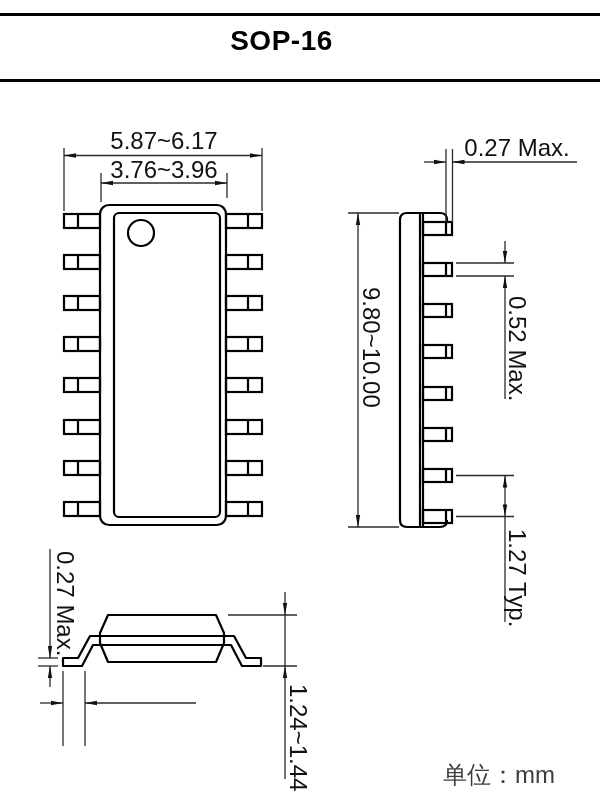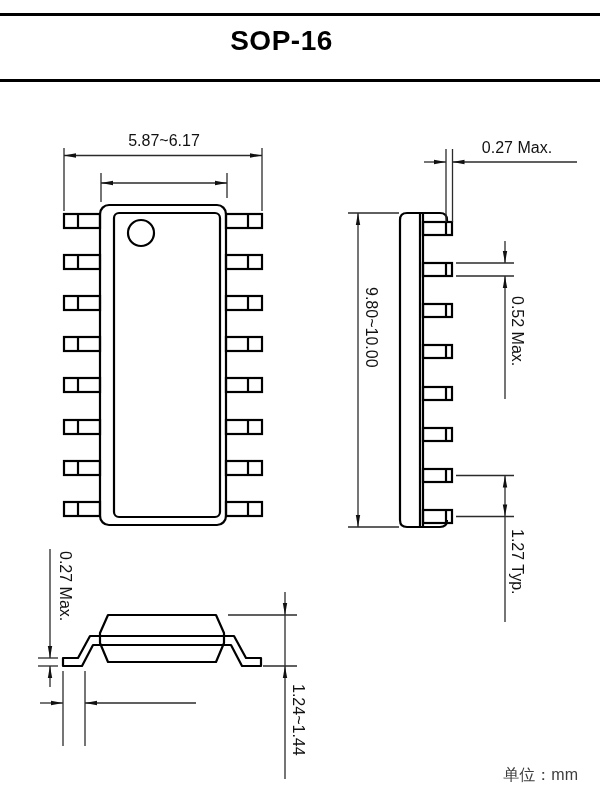--- a/index.html
+++ b/index.html
@@ -6,25 +6,25 @@
   #screen{
     position:relative;width:600px;height:810px;background:#ffffff;
     overflow:hidden;font-family:"Liberation Sans",sans-serif;
   }
   .rule{position:absolute;left:0;width:600px;height:2.5px;background:#000;}
   .title{
     position:absolute;top:25px;left:0;width:563px;text-align:center;
     font-weight:bold;font-size:28px;color:#000;letter-spacing:.5px;
   }
   .lbl{
-    position:absolute;font-size:16px;color:#111;white-space:nowrap;line-height:22px;
+    position:absolute;font-size:24px;color:#111;white-space:nowrap;line-height:22px;
   }
   .center{text-align:center;}
   .vlbl{writing-mode:vertical-rl;text-orientation:mixed;}
-  .unit{color:#3d3d3d;text-align:right;}
+  .unit{color:#3d3d3d;text-align:center;}
   svg{position:absolute;left:0;top:0;}
 </style>
 </head>
 <body>
 
 <div id="screen">
 
   <div class="rule" style="top:13px"></div>
   <div class="title">SOP-16</div>
   <div class="rule" style="top:79px"></div>
@@ -156,20 +156,21 @@
       <polygon points="50,658 47.8,646 52.2,646"></polygon>
       <polygon points="50,666 47.8,678 52.2,678"></polygon>
       <polygon points="63,703 51,700.8 51,705.2"></polygon>
       <polygon points="85,703 97,700.8 97,705.2"></polygon>
       <polygon points="285,615 282.8,603 287.2,603"></polygon>
       <polygon points="285,666 282.8,678 287.2,678"></polygon>
     </g>
   </svg>
 
   <div class="lbl center" style="left:108px;top:130px;width:112px">5.87~6.17</div>
+  <div class="lbl center" style="left:108px;top:159px;width:112px">3.76~3.96</div>
 
   <div class="lbl center" style="left:458px;top:137px;width:118px">0.27 Max.</div>
   <div class="lbl vlbl" style="left:360px;top:287px">9.80~10.00</div>
   <div class="lbl vlbl" style="left:506px;top:296px">0.52 Max.</div>
   <div class="lbl vlbl" style="left:506px;top:529px">1.27 Typ.</div>
 
   <div class="lbl vlbl" style="left:54px;top:551px">0.27 Max.</div>
   <div class="lbl vlbl" style="left:287px;top:684px">1.24~1.44</div>
 
   <div class="lbl unit" style="left:420px;top:764px;width:158px">单位：mm</div>

